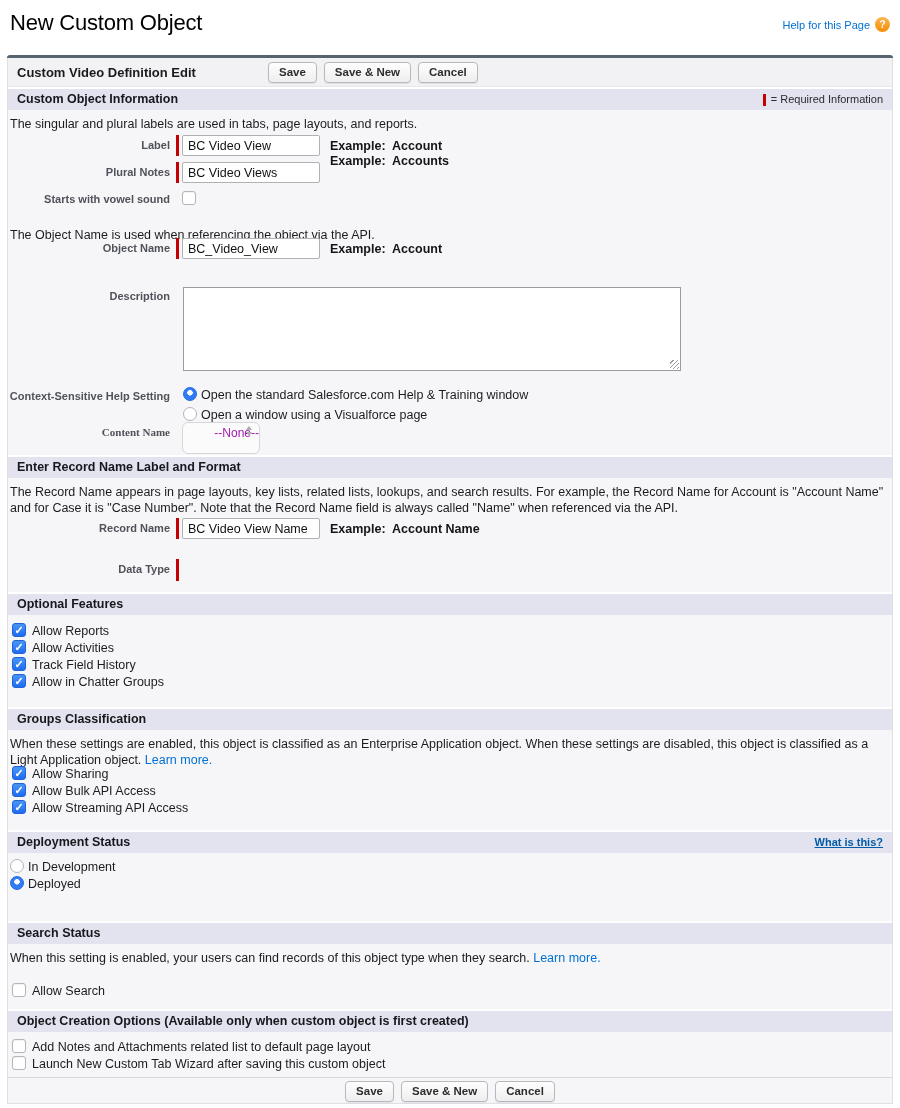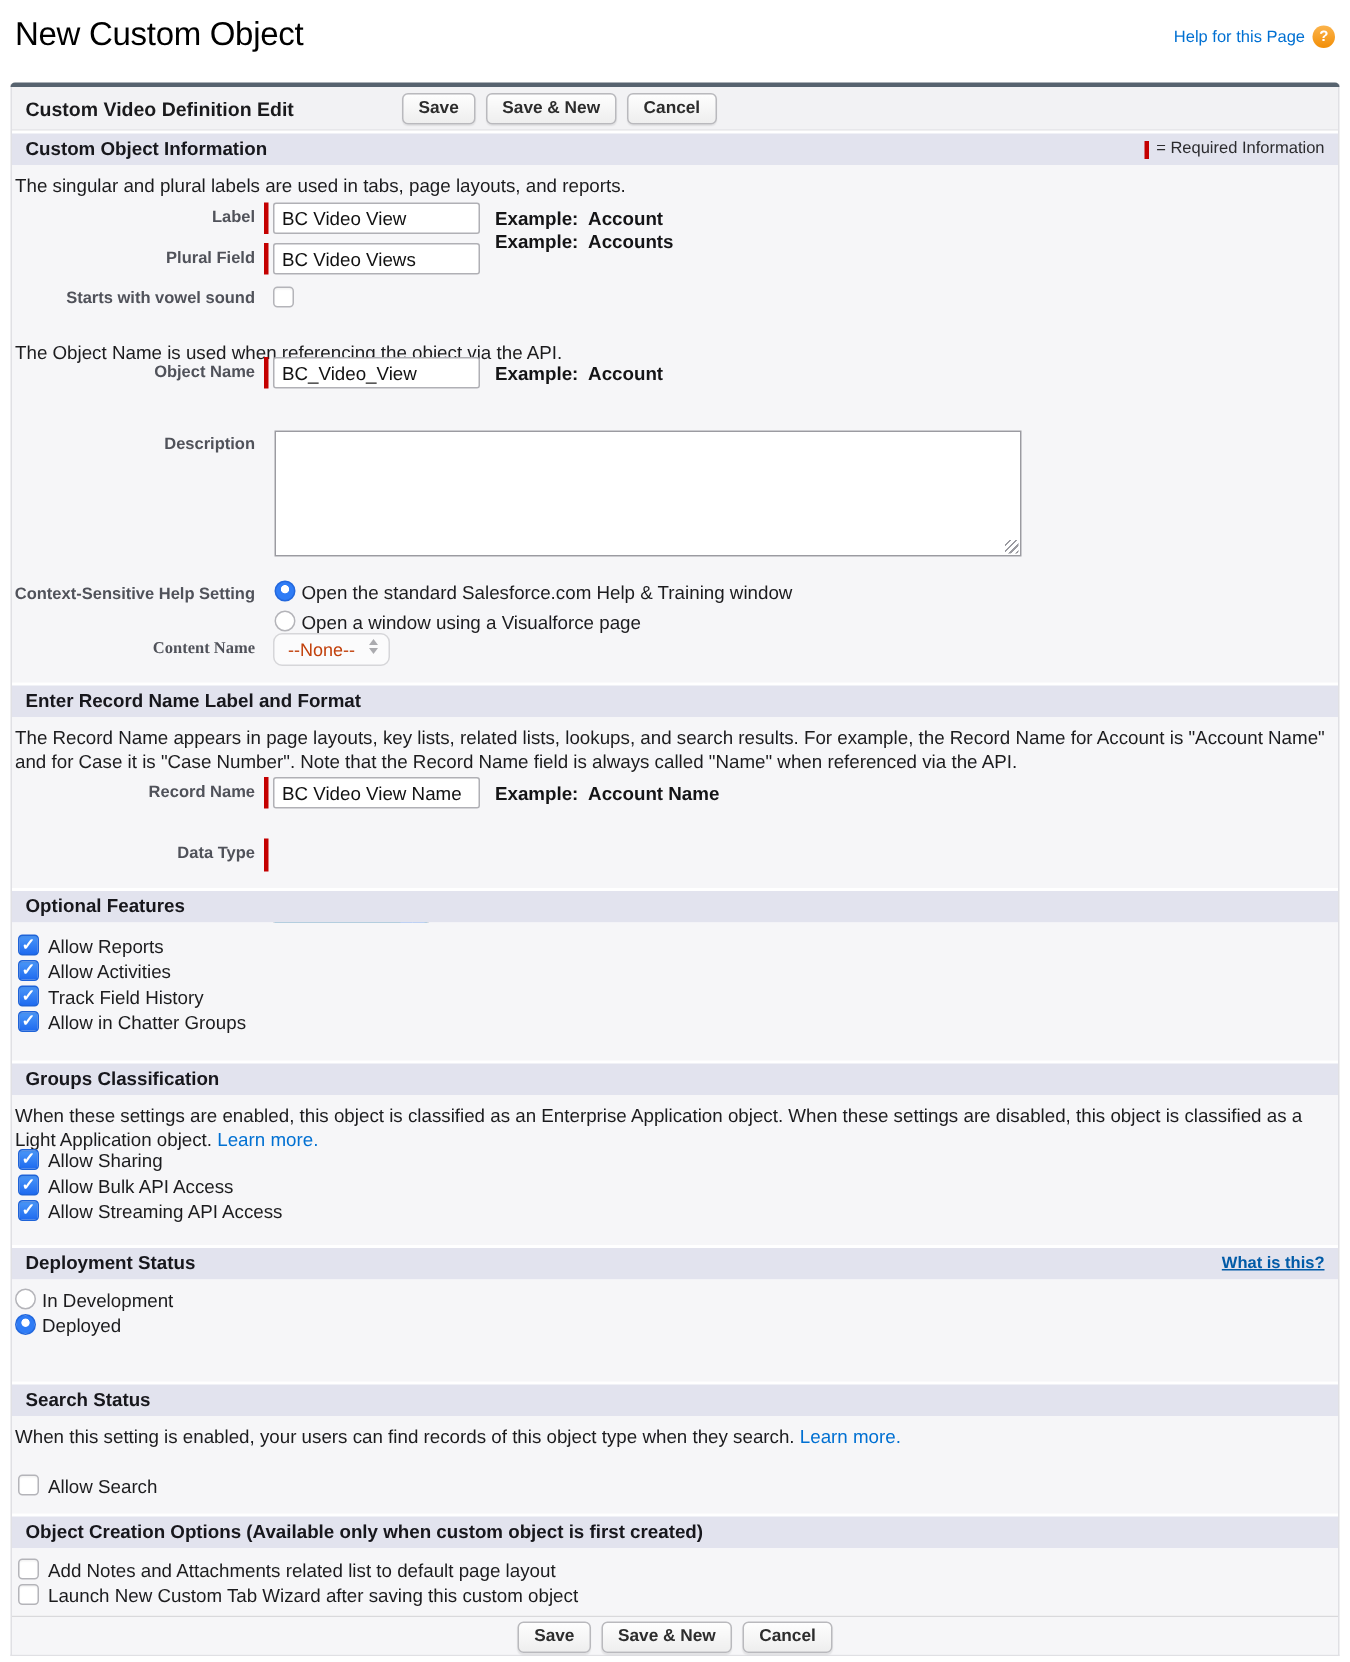--- a/index.html
+++ b/index.html
@@ -57,23 +57,23 @@
     background:repeating-linear-gradient(135deg, transparent 0 2px, #9a9aa0 2px 3px); cursor:nwse-resize; }
   
   .cb { position:absolute; width:14px; height:14px; border-radius:3px; background:#fff; border:1px solid #b4b4b9; box-shadow:inset 0 1px 1px rgba(0,0,0,.05); cursor:pointer; }
   .cb.checked { background:linear-gradient(#4a97f8,#1f6bf0); border-color:#1e63d8; color:#fff; font-size:11px; font-weight:bold; line-height:13px; text-align:center; }
   .radio { position:absolute; width:14px; height:14px; border-radius:50%; background:#fff; border:1px solid #b4b4b9; cursor:pointer; }
   .radio.sel { background:radial-gradient(circle at 50% 40%, #fff 0 2.5px, #2f7cf6 3px); border-color:#2368dd; }
   .ctl-label { position:absolute; color:#1c1c1e; cursor:default; }
   .link { color:#0070d2; cursor:pointer; }
   
   .sel-disabled {
-    position:absolute; left:174px; width:78px; height:22px;
+    position:absolute; left:174px; width:78px; height:32px;
     border:1px solid #d6d6d9; border-radius:6px; background:#fbfbfc;
-    color:#c2410c; font-size:12px; line-height:20px; padding-left:9px;
+    color:#a21caf; font-size:12px; line-height:20px; padding-left:9px;text-align:right;
   }
   .sel-dis-arrows { position:absolute; right:7px; top:3px; display:flex; flex-direction:column; gap:2px; }
   .sel-dis-arrows i { width:0; height:0; border-left:3.5px solid transparent; border-right:3.5px solid transparent; }
   .sel-dis-arrows i.up { border-bottom:4px solid #ababaf; }
   .sel-dis-arrows i.down { border-top:4px solid #ababaf; }
   .sel-active {
     position:absolute; left:174px; width:104px; height:22px;
     border:1px solid #b3b3b8; border-radius:4px; background:#0369a1;
     font-size:12.5px; color:#111; line-height:20px; padding-left:8px; cursor:pointer;margin-top:40px;
   }
@@ -117,21 +117,21 @@
       </span>
     </div>
     <div class="sec-body" style="height:345px;">
       <div class="intro" style="top:6px;">The singular and plural labels are used in tabs, page layouts, and reports.</div>
 
       <div class="flabel" style="top:29px;">Label</div>
       <div class="req-bar" style="top:25px; height:21px;"></div>
       <input class="tinput" style="top: 25px;" value="BC Video View">
       <div class="example" style="top:29px;">Example:  Account</div>
 
-      <div class="flabel" style="top:56px;">Plural Field</div>
+      <div class="flabel" style="top:56px;">Plural Notes</div>
       <div class="req-bar" style="top:52px; height:21px;"></div>
       <input class="tinput" style="top: 52px;" value="BC Video Views">
       <div class="example" style="top:44px;">Example:  Accounts</div>
 
       <div class="flabel" style="top:83px;">Starts with vowel sound</div>
       <div class="cb" style="top:81px; left:174px;"></div>
 
       <div class="intro" style="top:117px;">The Object Name is used when referencing the object via the API.</div>
 
       <div class="flabel" style="top:132px;">Object Name</div>

